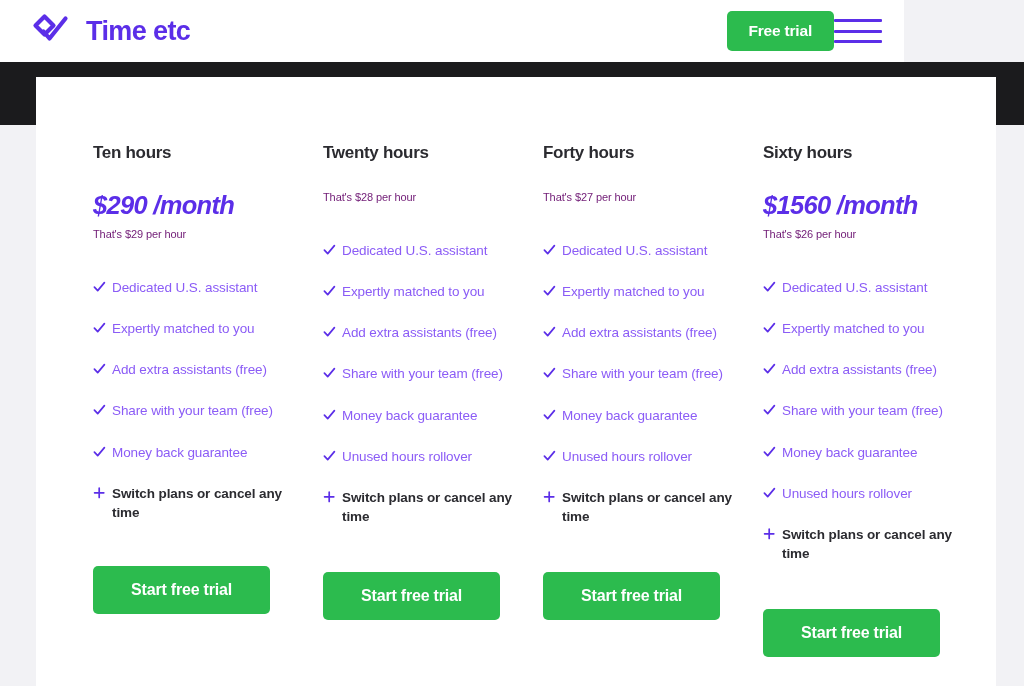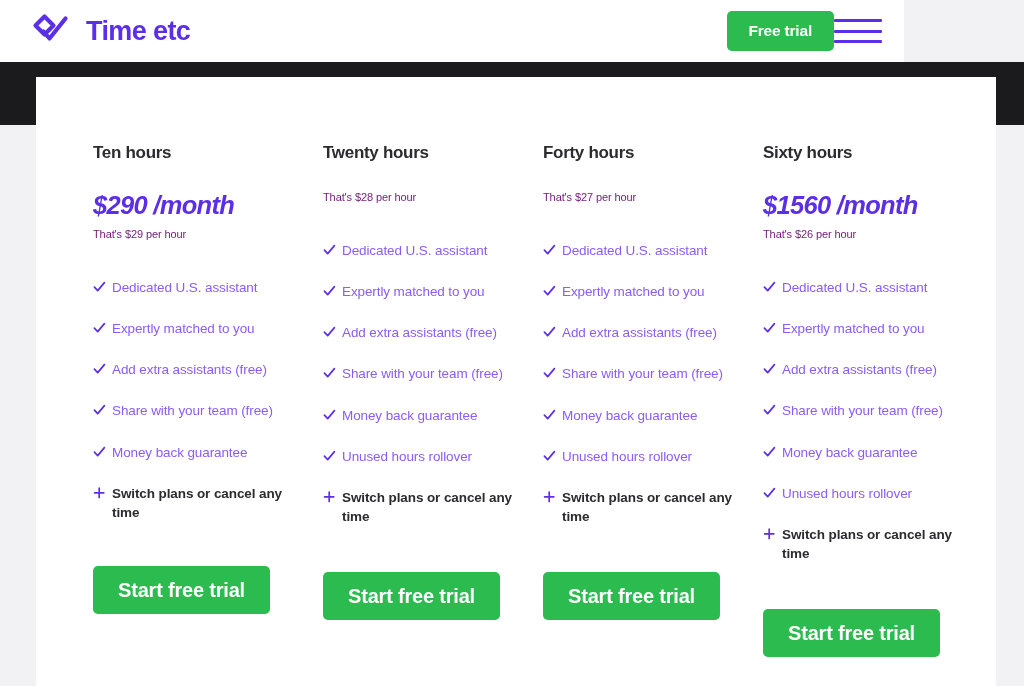--- a/index.html
+++ b/index.html
@@ -188,21 +188,21 @@
     padding-right: 8px;
   }
 
   .start-btn {
     margin-top: auto;
     background: #2CBB4E;
     color: #ffffff;
     border: none;
     border-radius: 5px;
     font-family: "Liberation Sans", sans-serif;
-    font-size: 20px;
+    font-size: 16px;
     font-weight: 700;
     height: 48px;
     width: 177px;
     cursor: pointer;
     letter-spacing: -0.2px;
   }
 
   .plan-foot { margin-top: 22px; }
   .plan-foot.shift { margin-top: 24px; }
 </style>

